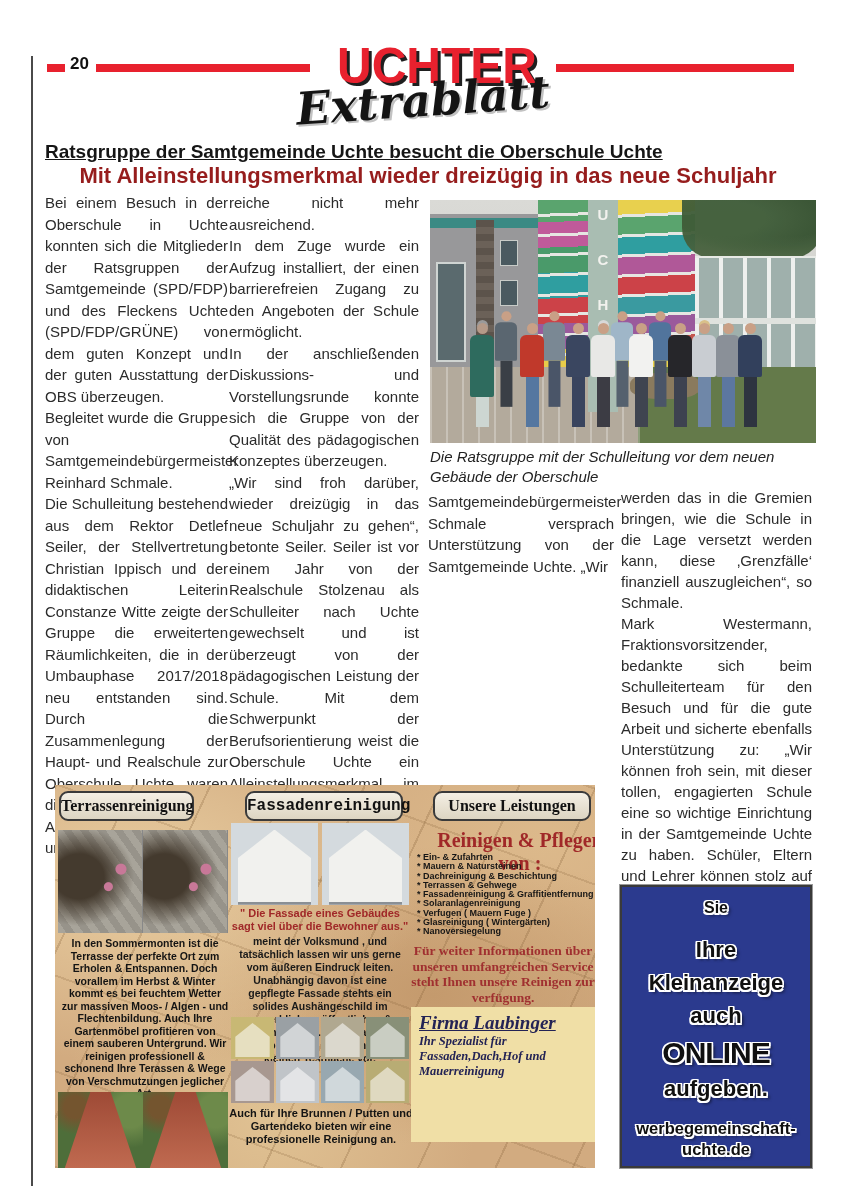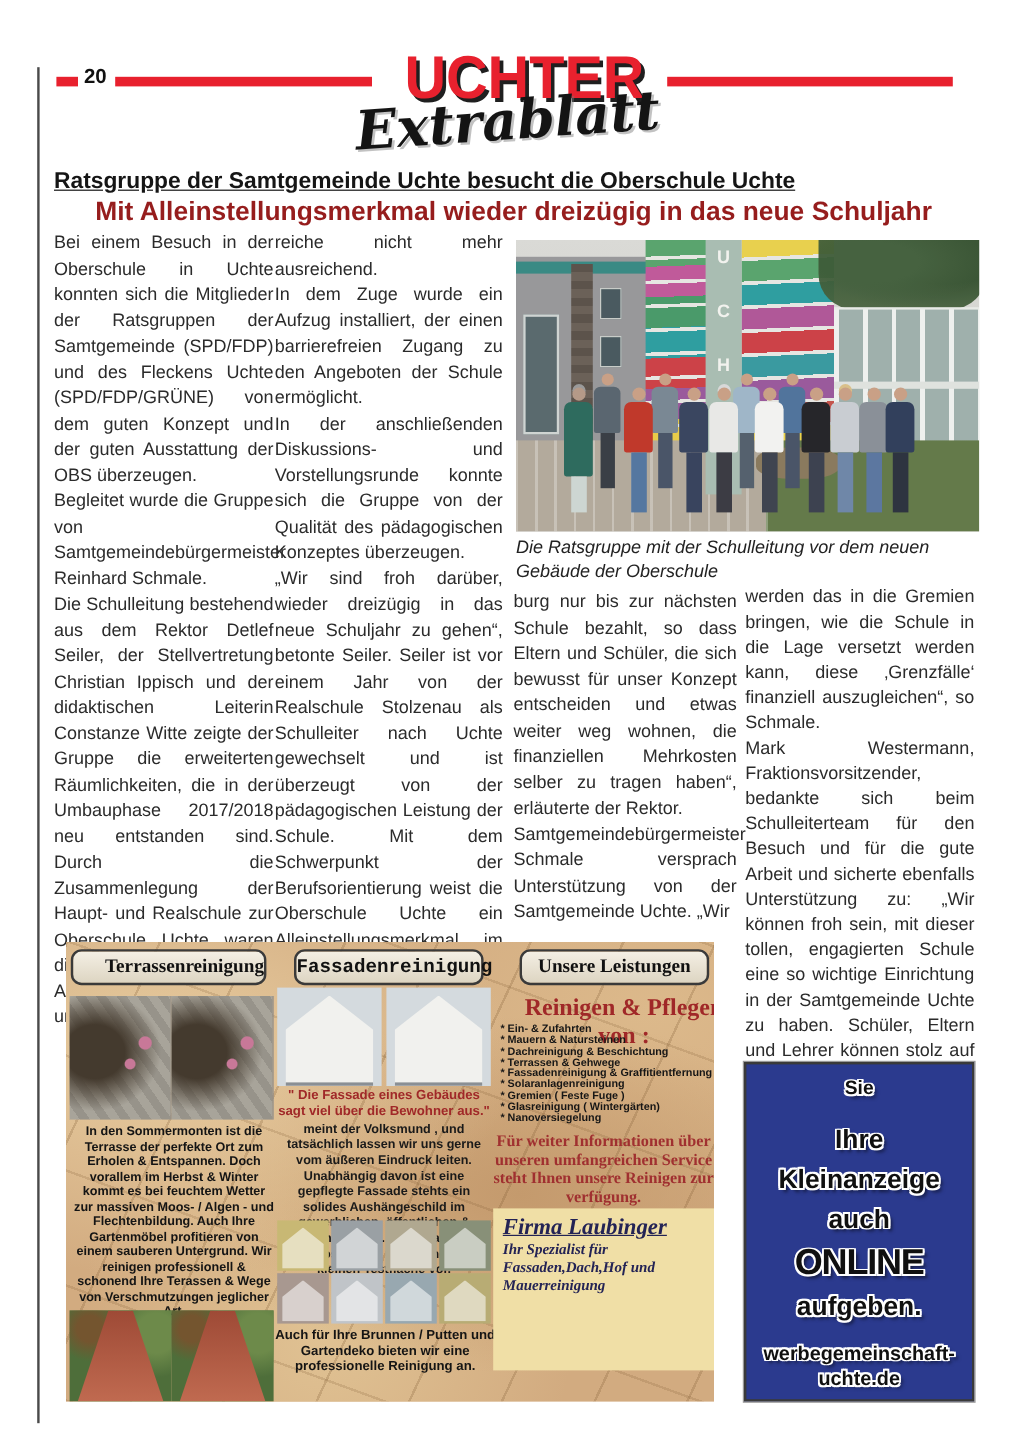--- a/index.html
+++ b/index.html
@@ -84,21 +84,21 @@
       radial-gradient(ellipse at 70% 55%, #c49a6d 0%, transparent 50%),
       radial-gradient(ellipse at 40% 85%, #e0c293 0%, transparent 45%),
       radial-gradient(ellipse at 90% 15%, #dcb98b 0%, transparent 40%),
       #d2ab80; }
   .ad::before { content:""; position:absolute; inset:0;
     background:repeating-linear-gradient(115deg, rgba(128,92,52,.25) 0 2px, transparent 2px 70px),
                repeating-linear-gradient(20deg, rgba(128,92,52,.2) 0 2px, transparent 2px 90px); }
   .ad-btn { position:absolute; top:6px; height:30px; background:linear-gradient(#f4efe4,#ddd5c2);
     border:2px solid #3a3a3a; border-radius:9px; font-family:"Liberation Serif", serif;
     font-weight:bold; font-size:16px; color:#111; text-align:center; line-height:26px; z-index:2; }
-  #adbtn1 { left:4px; width:163px;text-align:right; }
+  #adbtn1 { left:4px; width:135px;text-align:right; }
   #adbtn2 { left:190px; width:158px;font-family:Liberation Mono, monospace; }
   #adbtn3 { left:378px; width:158px; }
   .ad-terrace { position:absolute; left:3px; top:45px; width:170px; height:103px; display:flex; z-index:1; }
   .ad-terrace div { flex:1;
     background:
       radial-gradient(circle at 75% 38%, #c87898 5px, transparent 6px),
       radial-gradient(circle at 60% 55%, #c87898 4px, transparent 5px),
       radial-gradient(ellipse at 25% 45%, #443a2e 28%, transparent 62%),
       repeating-linear-gradient(55deg, #a8a49a 0 7px, #97938a 7px 14px);
     border-right:1px solid #888; }
@@ -178,21 +178,20 @@
     <p>Die Schulleitung bestehend aus dem Rektor Detlef Seiler, der Stellvertretung Christian Ippisch und der didaktischen Leiterin Constanze Witte zeigte der Gruppe die erweiterten Räumlichkeiten, die in der Umbauphase 2017/2018 neu entstanden sind. Durch die Zusammenlegung der Haupt- und Realschule zur Oberschule Uchte waren die Räumlichkeiten der Aula, des Lehrerszimmers und der Verwaltungsbe-</p>
   </div>
   <div class="col" id="col2">
     <p>reiche nicht mehr ausreichend.</p>
     <p>In dem Zuge wurde ein Aufzug installiert, der einen barrierefreien Zugang zu den Angeboten der Schule ermöglicht.</p>
     <p>In der anschließenden Diskussions- und Vorstellungsrunde konnte sich die Gruppe von der Qualität des pädagogischen Konzeptes überzeugen.</p>
     <p>„Wir sind froh darüber, wieder dreizügig in das neue Schuljahr zu gehen“, betonte Seiler. Seiler ist vor einem Jahr von der Realschule Stolzenau als Schulleiter nach Uchte gewechselt und ist überzeugt von der pädagogischen Leistung der Schule. Mit dem Schwerpunkt der Berufsorientierung weist die Oberschule Uchte ein Alleinstellungsmerkmal im Kreis Nienburg auf.</p>
     <p>„Leider wird der Schülertransport vom Kreis Nien-</p>
   </div>
   <div class="col" id="col3">
-    <p>burg nur bis zur nächsten Schule bezahlt, so dass Eltern und Schüler, die sich bewusst für unser Konzept entscheiden und etwas weiter weg wohnen, die finanziellen Mehrkosten selber zu tragen haben“, erläuterte der Rektor.</p>
     <p>Samtgemeindebürgermeister Schmale versprach Unterstützung von der Samtgemeinde Uchte. „Wir</p>
   </div>
   <div class="col" id="col4">
     <p>werden das in die Gremien bringen, wie die Schule in die Lage versetzt werden kann, diese ‚Grenzfälle‘ finanziell auszugleichen“, so Schmale.</p>
     <p>Mark Westermann, Fraktionsvorsitzender, bedankte sich beim Schulleiterteam für den Besuch und für die gute Arbeit und sicherte ebenfalls Unterstützung zu: „Wir können froh sein, mit dieser tollen, engagierten Schule eine so wichtige Einrichtung in der Samtgemeinde Uchte zu haben. Schüler, Eltern und Lehrer können stolz auf die Oberschule Uchte sein!“</p>
   </div>
 
   <div class="photo">
     <div class="ph-building"></div>
     <div class="ph-teal-band"></div>
@@ -320,21 +319,21 @@
     <div class="ad-bottomnote">Auch für Ihre Brunnen / Putten und Gartendeko bieten wir eine professionelle Reinigung an.</div>
 
     <div class="ad-servtitle">Reinigen &amp; Pflegen von :</div>
     <div class="ad-services">
       <div>* Ein- &amp; Zufahrten</div>
       <div>* Mauern &amp; Natursteinen</div>
       <div>* Dachreinigung &amp; Beschichtung</div>
       <div>* Terrassen &amp; Gehwege</div>
       <div>* Fassadenreinigung &amp; Graffitientfernung</div>
       <div>* Solaranlagenreinigung</div>
-      <div>* Gremien ( Feste Fuge )</div>
+      <div>* Verfugen ( Mauern Fuge )</div>
       <div>* Glasreinigung ( Wintergärten)</div>
       <div>* Nanoversiegelung</div>
     </div>
     <div class="ad-info">Für weiter Informationen über unseren umfangreichen Service steht Ihnen unsere Reinigen zur verfügung.</div>
 
     <div class="ad-company">
       <div class="c-name">Firma Laubinger</div>
       <div class="c-line">Ihr Spezialist für</div>
       <div class="c-line">Fassaden,Dach,Hof und</div>
       <div class="c-line">Mauerreinigung</div>

